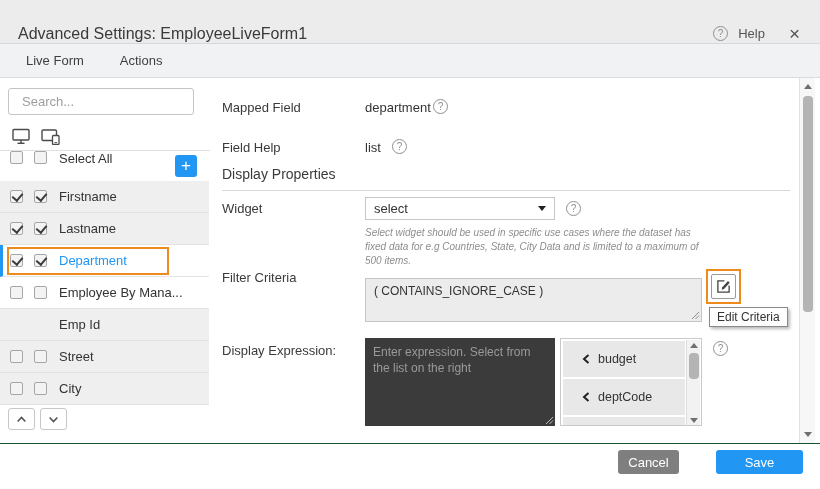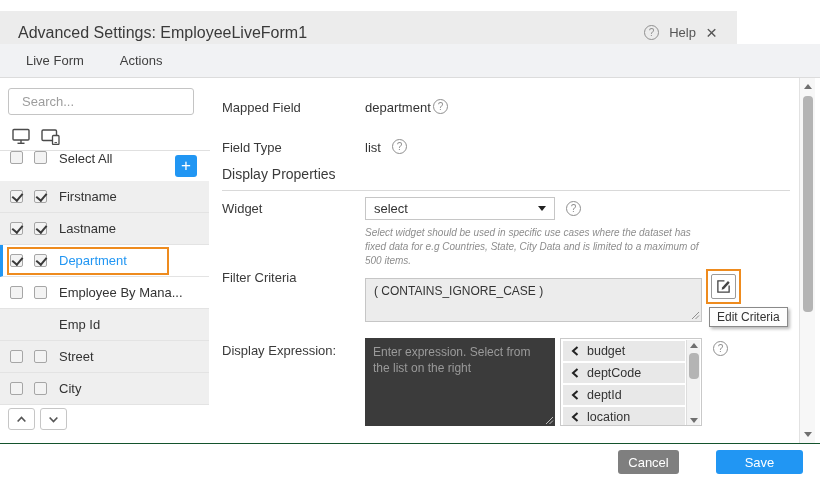--- a/index.html
+++ b/index.html
@@ -1,25 +1,25 @@
 <!DOCTYPE html>
 <html><head>
 <meta charset="utf-8">
 <style>
   * { margin:0; padding:0; box-sizing:border-box; }
   html,body { background:#fff; }
   body { font-family:"Liberation Sans","DejaVu Sans",sans-serif; color:#3c3c3c; }
   .dialog { position:relative; width:820px; height:489px; background:#fff; outline:1px solid #cfcfcf; overflow:hidden; }
 
   
-  .hdr { position:absolute; left:0; top:11px; width:737px; height:44px; background:#ececec; border-bottom:1px solid #d8d8d8; display:flex; align-items:center; }
+  .hdr { position:absolute; left:0; top:0; width:820px; height:44px; background:#ececec; border-bottom:1px solid #d8d8d8; display:flex; align-items:flex-end; }
   .hdr-title { margin-left:18px; font-size:16px; font-weight:500; color:#3a3a3a; }
   .hdr-right { margin-left:auto; display:flex; align-items:center; gap:10px; padding-right:20px; }
   .help-circle { width:15px; height:15px; border:1px solid #8f8f8f; border-radius:50%; color:#8f8f8f; font-size:10px; line-height:13px; text-align:center; display:inline-block; background:transparent; }
-  .hdr-help-label { font-size:13px; color:#555; }
+  .hdr-help-label { font-size:13px; color:#555; margin-right:14px; }
   .close-x { font-size:19px; color:#555; line-height:1; cursor:default; }
 
   
   .tabs { position:absolute; left:0; top:44px; width:820px; height:34px; background:#f1f2f4; border-bottom:1px solid #dcdcdc; display:flex; align-items:stretch; padding-left:8px; }
   .tab { padding:0 18px; font-size:13px; color:#3f3f3f; display:flex; align-items:center; }
   .tab.active { background:#fff; border-top:3px solid #1b9ce3; border-left:1px solid #e2e2e2; border-right:1px solid #e2e2e2; }
   .tab.active .tab-label-box { border:2px solid #ee8b1e; padding:2px 7px; }
 
   
   .bodywrap { position:absolute; left:0; top:78px; width:820px; height:365px; background:#fff; }
@@ -63,21 +63,21 @@
   .select-box { position:absolute; left:154px; top:119px; width:190px; height:23px; border:1px solid #c6c6c6; background:#fff; display:flex; align-items:center; padding:0 8px; font-size:13px; color:#333; }
   .select-caret { margin-left:auto; width:0; height:0; border-left:4px solid transparent; border-right:4px solid transparent; border-top:5px solid #222; }
   .widget-help { position:absolute; left:154px; top:148px; width:348px; font-size:10px; font-style:italic; color:#8d8d8d; line-height:1.4; }
   .filter-box { position:absolute; left:154px; top:200px; width:337px; height:44px; background:#ececec; border:1px solid #c6c6c6; font-size:12px; color:#333; padding:5px 8px; }
   .grip { position:absolute; right:1px; bottom:1px; }
   .edit-btn { position:absolute; left:500px; top:196px; width:25px; height:25px; background:#fff; border:1px solid #9a9a9a; border-radius:2px; display:flex; align-items:center; justify-content:center; }
   .orange-edit-box { position:absolute; left:495px; top:191px; width:35px; height:35px; border:2px solid #ee8b1e; pointer-events:none; }
   .tooltip { position:absolute; left:498px; top:229px; background:#fdfdfd; border:1px solid #8a8a8a; font-size:12px; color:#333; padding:2px 7px; box-shadow:2px 2px 3px rgba(0,0,0,.28); white-space:nowrap; }
   .expr-box { position:absolute; left:154px; top:260px; width:190px; height:88px; background:#3b3b3b; color:#9a9a9a; font-size:12px; padding:6px 8px; line-height:1.35; }
   .opts { position:absolute; left:349px; top:260px; width:142px; height:88px; border:1px solid #c9c9c9; background:#fff; overflow:hidden; padding:2px 16px 2px 2px; }
-  .opt { height:20px; margin-bottom:2px; background:#e8e8e8; display:flex; align-items:center; gap:8px; padding-left:8px; font-size:12.5px; color:#333; }
+  .opt { height:36px; margin-bottom:2px; background:#e8e8e8; display:flex; align-items:center; gap:8px; padding-left:19px; font-size:12.5px; color:#333; }
   .opts-scroll { position:absolute; right:1px; top:1px; width:14px; height:86px; background:#f2f2f2; border-left:1px solid #ddd; }
   .main-scroll { position:absolute; left:799px; top:0; width:16px; height:365px; background:#f7f7f7; border-left:1px solid #e2e2e2; }
 
   
   .footer { position:absolute; left:0; top:443px; width:820px; height:46px; background:#fff; border-top:1px solid #14532d; }
   .btn { position:absolute; top:6px; height:24px; border:none; border-radius:3px; color:#fff; font-size:13px; font-family:inherit; }
   .btn-cancel { left:618px; width:61px; background:#7f7f7f; }
   .btn-save { left:716px; width:87px; background:#2196f3; }
 </style>
 </head>
@@ -192,21 +192,21 @@
     </div>
 
     <div class="thin-scroll"></div>
 
     <div class="main">
 
       <span class="mrow-label" style="top:22px">Mapped Field</span>
       <span class="mval" style="left:154px;top:22px">department</span>
       <span class="help-circle" style="position:absolute;left:222px;top:21px">?</span>
 
-      <span class="mrow-label" style="top:62px">Field Type</span>
+      <span class="mrow-label" style="top:62px">Field Help</span>
       <span class="mval" style="left:154px;top:62px">list</span>
       <span class="help-circle" style="position:absolute;left:181px;top:61px">?</span>
 
       <div class="section-title">Display Properties</div>
 
       <span class="mrow-label" style="top:123px">Widget</span>
       <div class="select-box">
         <span>select</span>
         <span class="select-caret"></span>
       </div>

